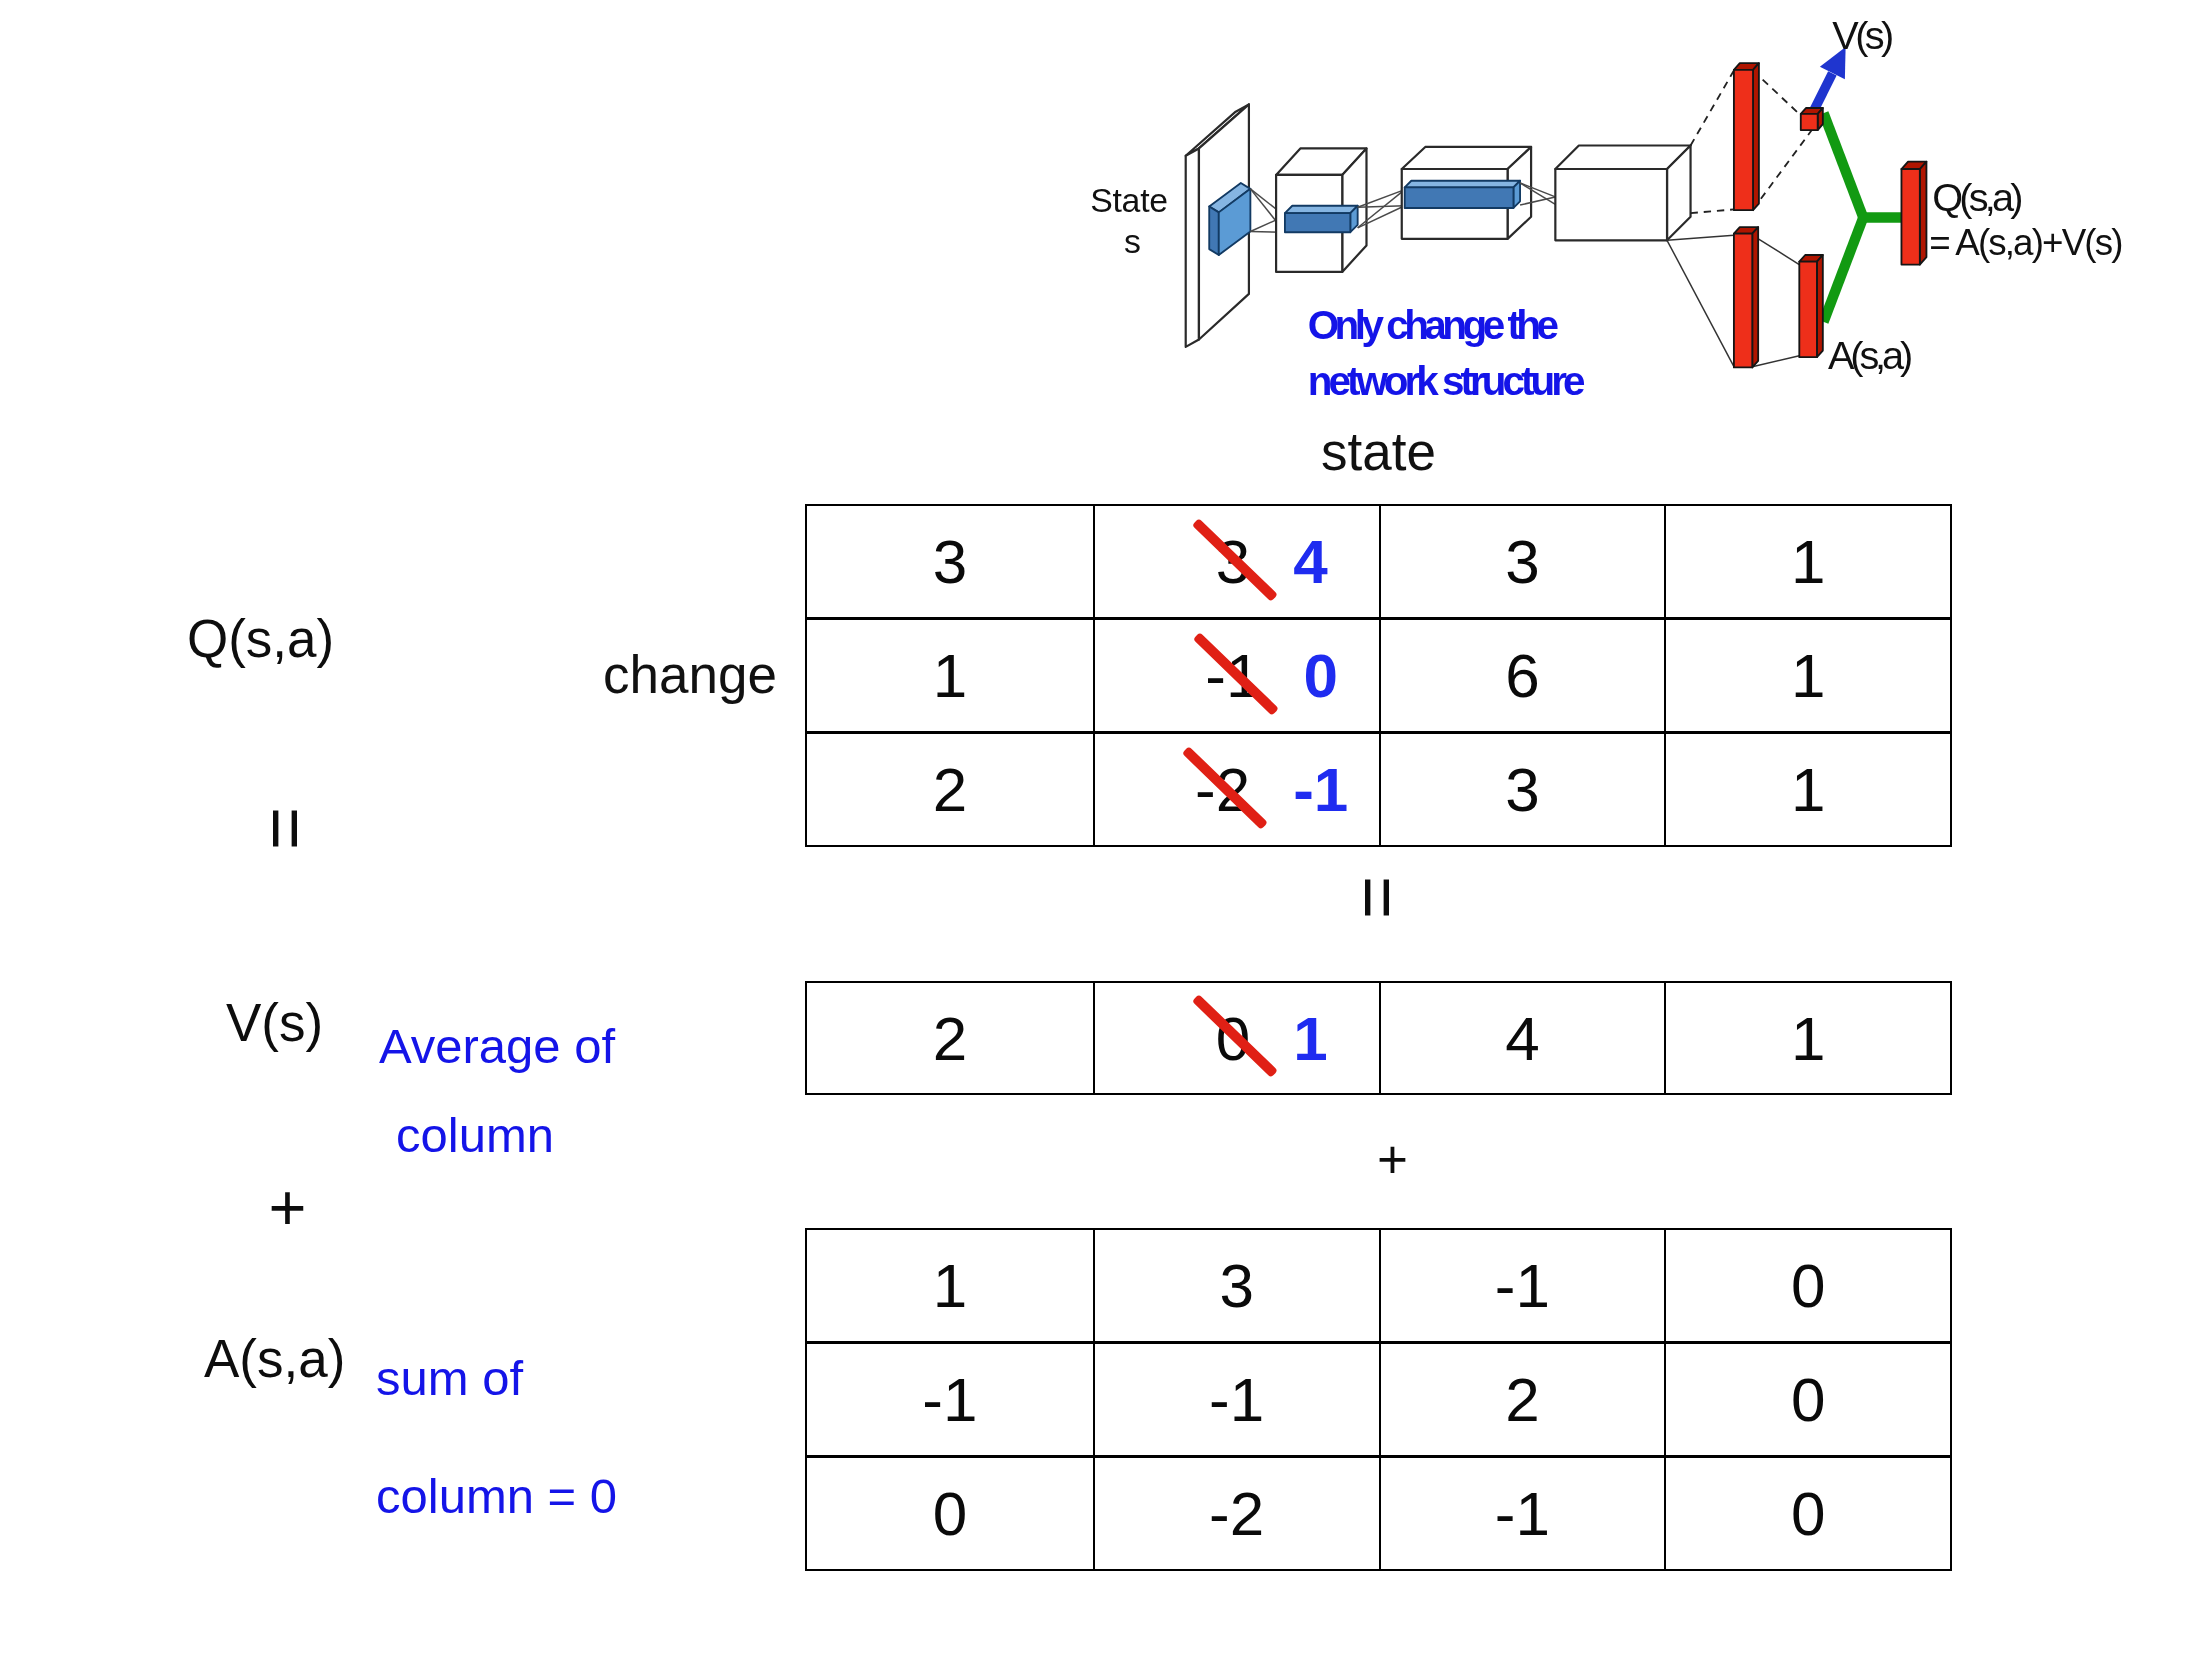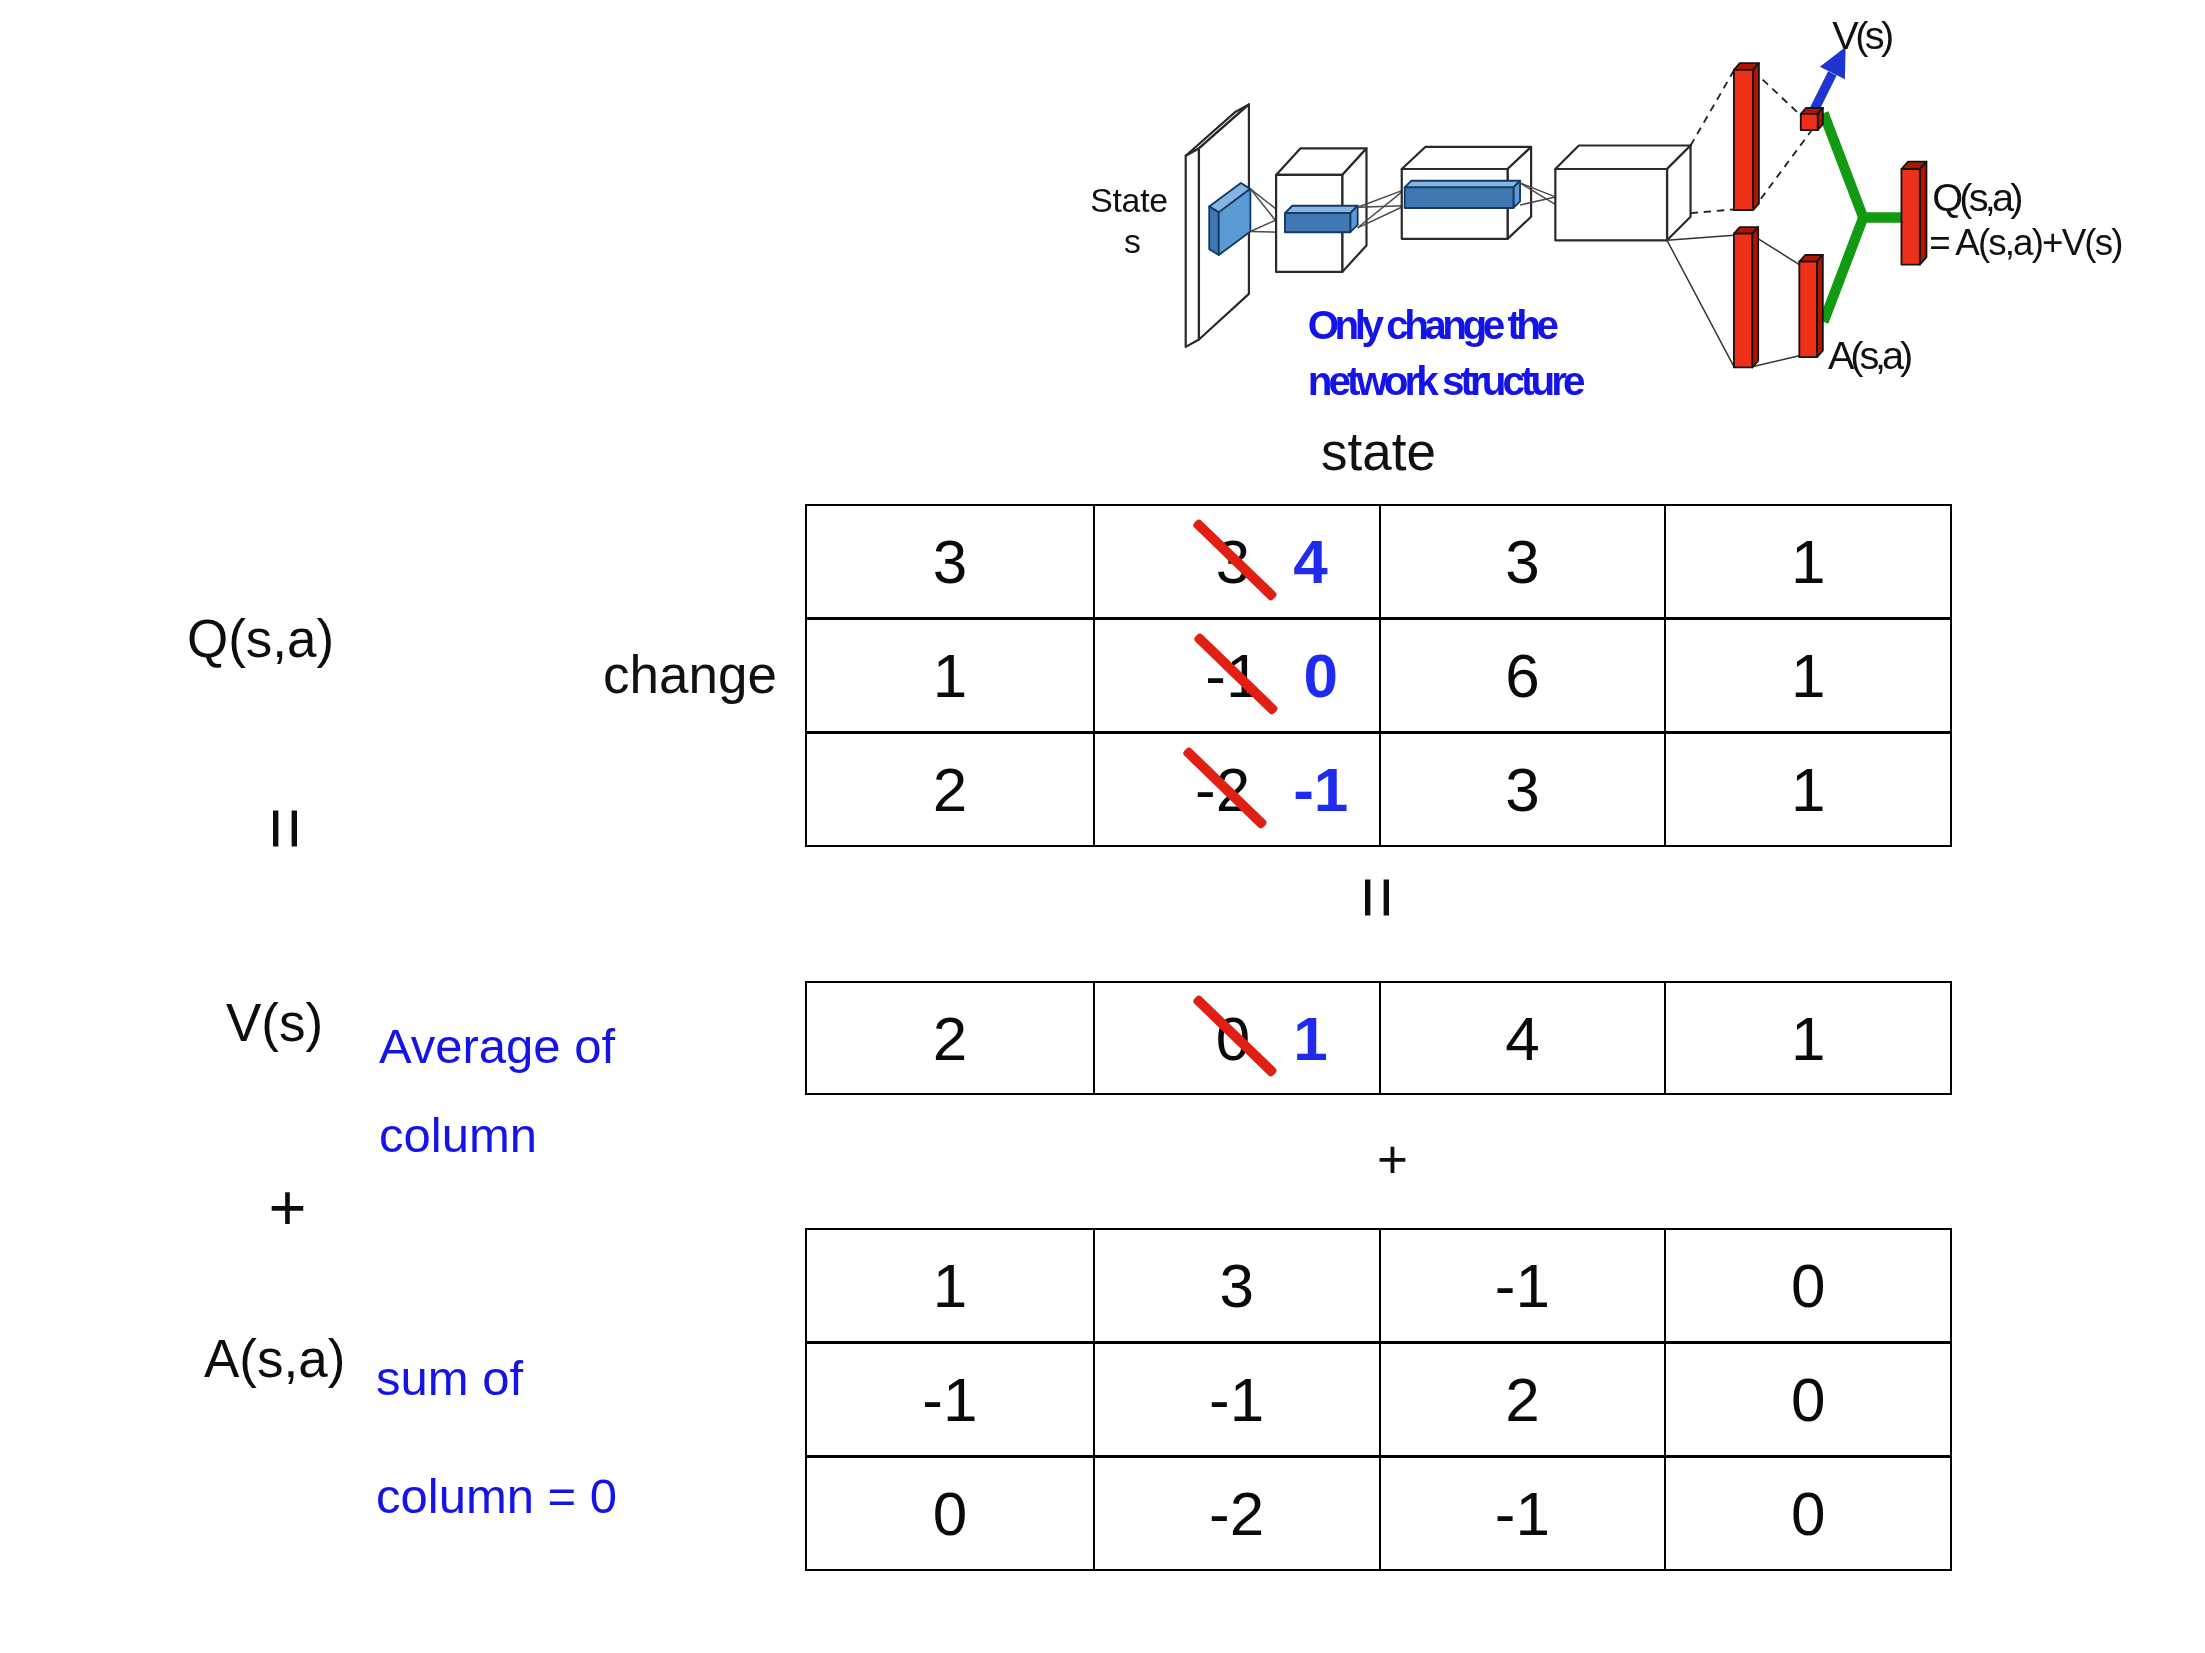--- a/index.html
+++ b/index.html
@@ -19,21 +19,21 @@
   .state-lbl{left:805px;top:425px;width:1147px;text-align:center;font-size:53px;}
 
   .sym{width:103px;height:103px;display:flex;align-items:center;justify-content:center;color:#0d0d0d;}
   .eq-left{left:235px;top:777px;font-size:74px;transform:rotate(90deg);}
   .eq-mid{left:1327px;top:846px;font-size:74px;transform:rotate(90deg);}
   .plus-left{left:236px;top:1156px;font-size:65px;}
   .plus-mid{left:1341px;top:1108px;font-size:53px;}
 
   .note{font-size:49px;color:var(--blue-note,#1414e8);}
   .avg1{left:379px;top:1022px;text-align:right;}
-  .avg2{left:379px;top:1111px;}
+  .avg2{left:396px;top:1111px;}
   .sum1{left:376px;top:1354px;}
   .sum2{left:376px;top:1472px;}
 
   
   .matrix{position:absolute;display:grid;grid-template-columns:repeat(4,1fr);border:2.9px solid #000;box-sizing:border-box;background:#fff;}
   #qm{left:805px;top:504px;width:1147px;height:343px;}
   #vm{left:805px;top:981px;width:1147px;height:114px;}
   #am{left:805px;top:1228px;width:1147px;height:343px;}
   .cell{display:flex;align-items:center;justify-content:center;font-size:62px;color:#0a0a0a;
         border-left:2.2px solid #000;border-top:3.7px solid #000;gap:43px;}

